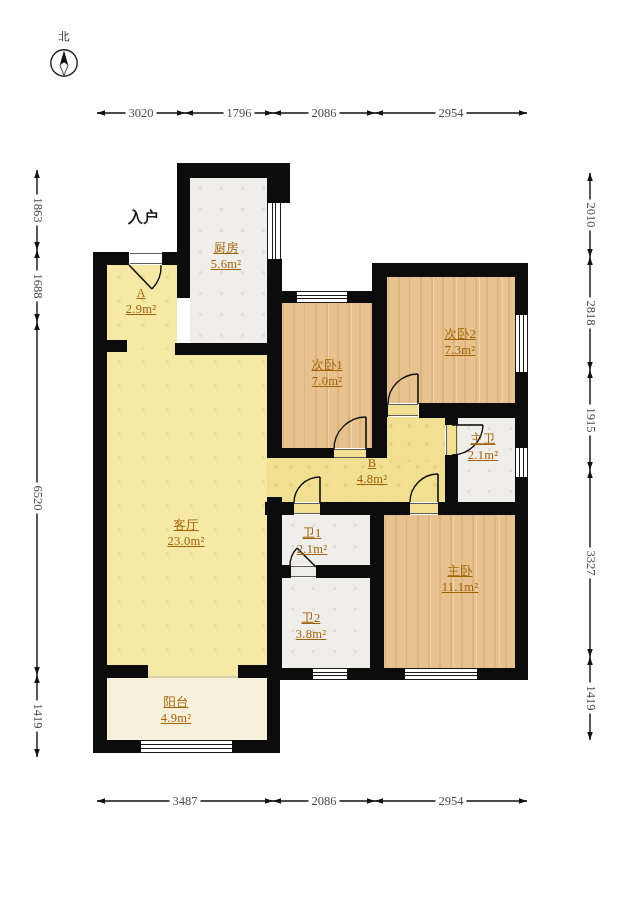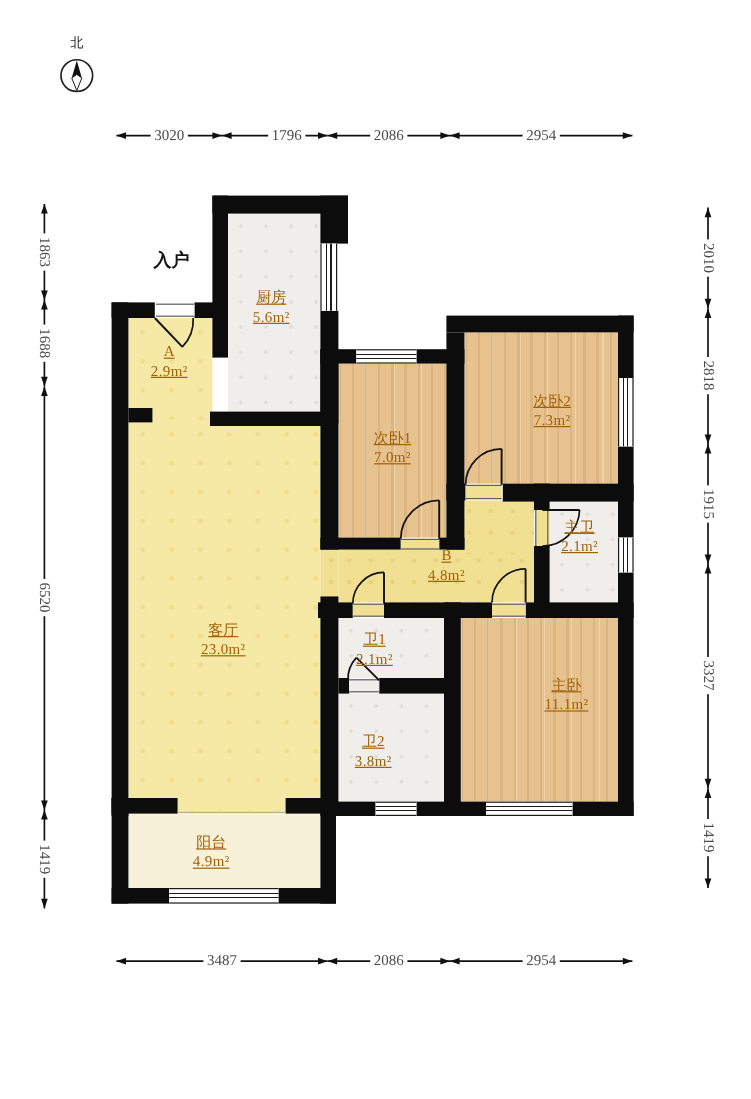--- a/index.html
+++ b/index.html
@@ -214,21 +214,21 @@
     <div class="rarea">23.0m²</div>
   </div>
   <div class="room-label" style="left:312px;top:541px;">
     <div class="rname">卫1</div>
     <div class="rarea">2.1m²</div>
   </div>
   <div class="room-label" style="left:311px;top:626px;">
     <div class="rname">卫2</div>
     <div class="rarea">3.8m²</div>
   </div>
-  <div class="room-label" style="left:472px;top:579px;">
+  <div class="room-label" style="left:460px;top:579px;">
     <div class="rname">主卧</div>
     <div class="rarea">11.1m²</div>
   </div>
   <div class="room-label" style="left:176px;top:710px;">
     <div class="rname">阳台</div>
     <div class="rarea">4.9m²</div>
   </div>
 
   <div class="dim h" style="left:141px;top:113px;">3020</div>
   <div class="dim h" style="left:239px;top:113px;">1796</div>

